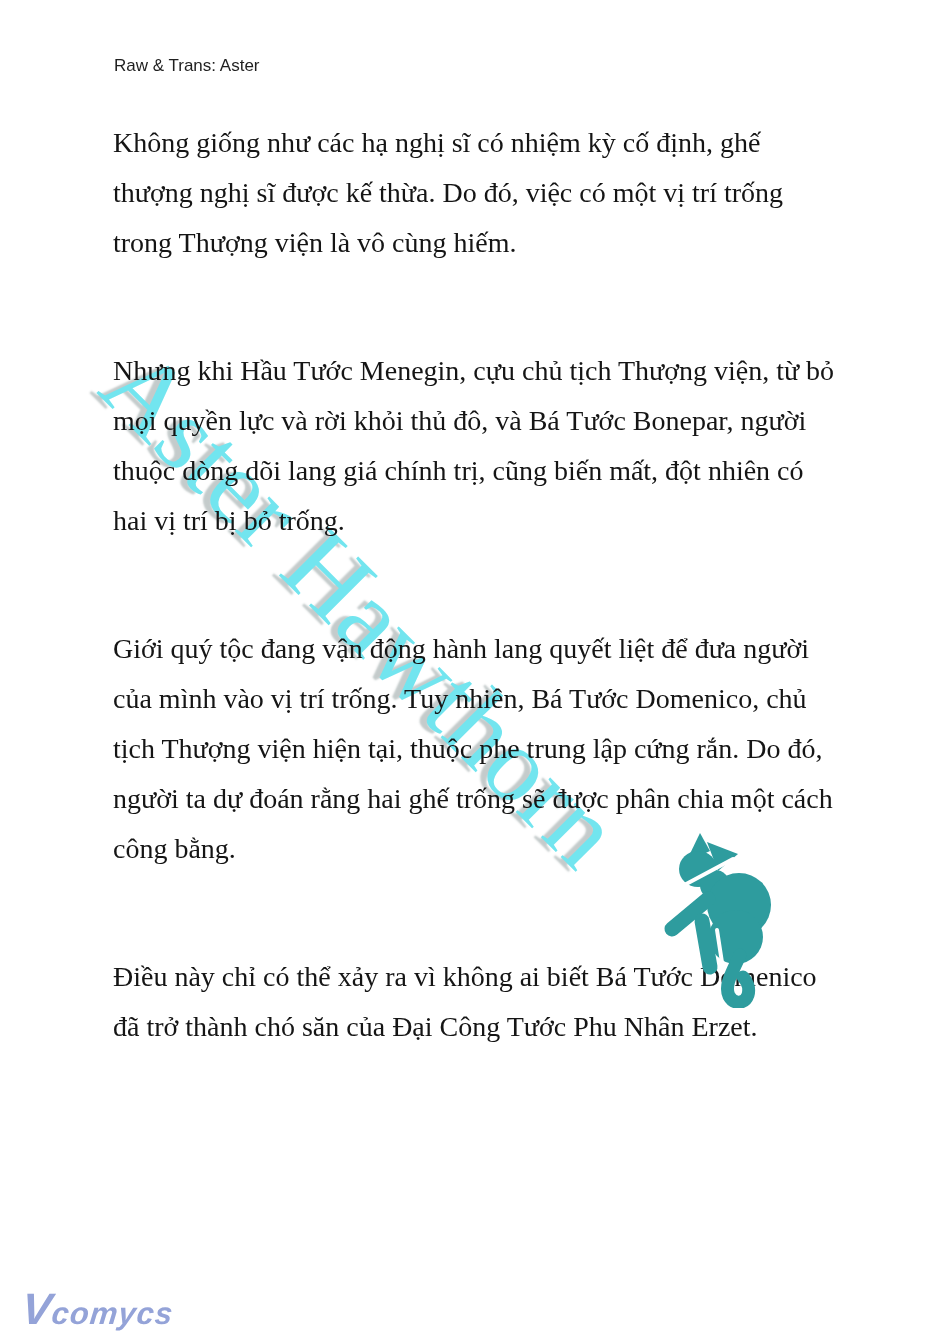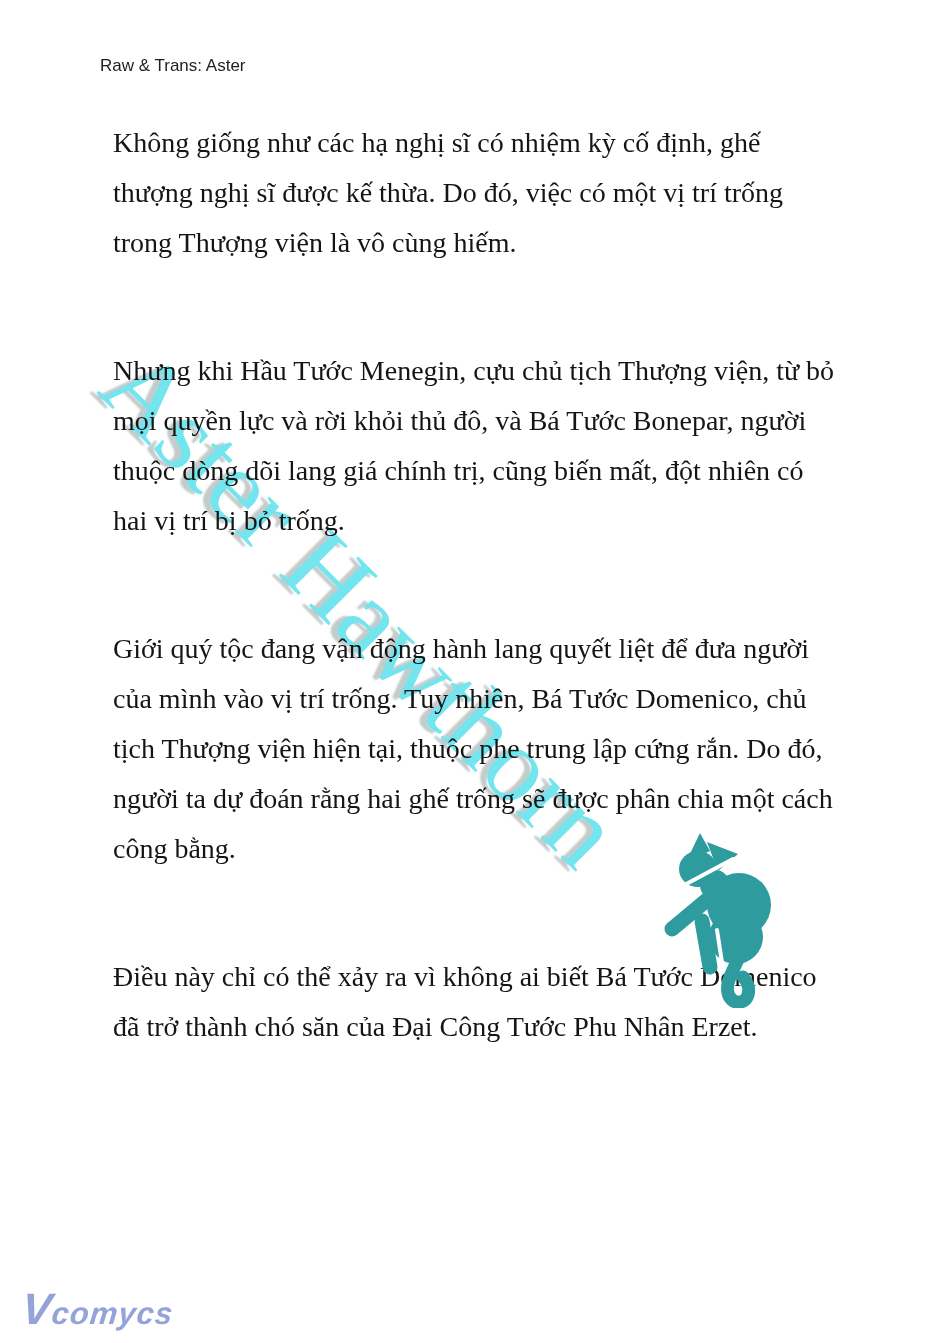--- a/index.html
+++ b/index.html
@@ -5,21 +5,21 @@
   html,body{margin:0;padding:0;background:#fff;}
   .page{
     position:relative;
     width:950px;height:1343px;
     background:#ffffff;
     overflow:hidden;
     font-family:"Liberation Serif","DejaVu Serif",serif;
   }
   .credit{
     position:absolute;
-    left:100px;top:56px;
+    left:114px;top:56px;
     font-family:"Liberation Sans","DejaVu Sans",sans-serif;
     font-size:17px;
     color:#1f1f1f;
     z-index:2;
   }
   .content{
     position:absolute;
     left:113px;top:118px;
     width:726px;
     z-index:2;

